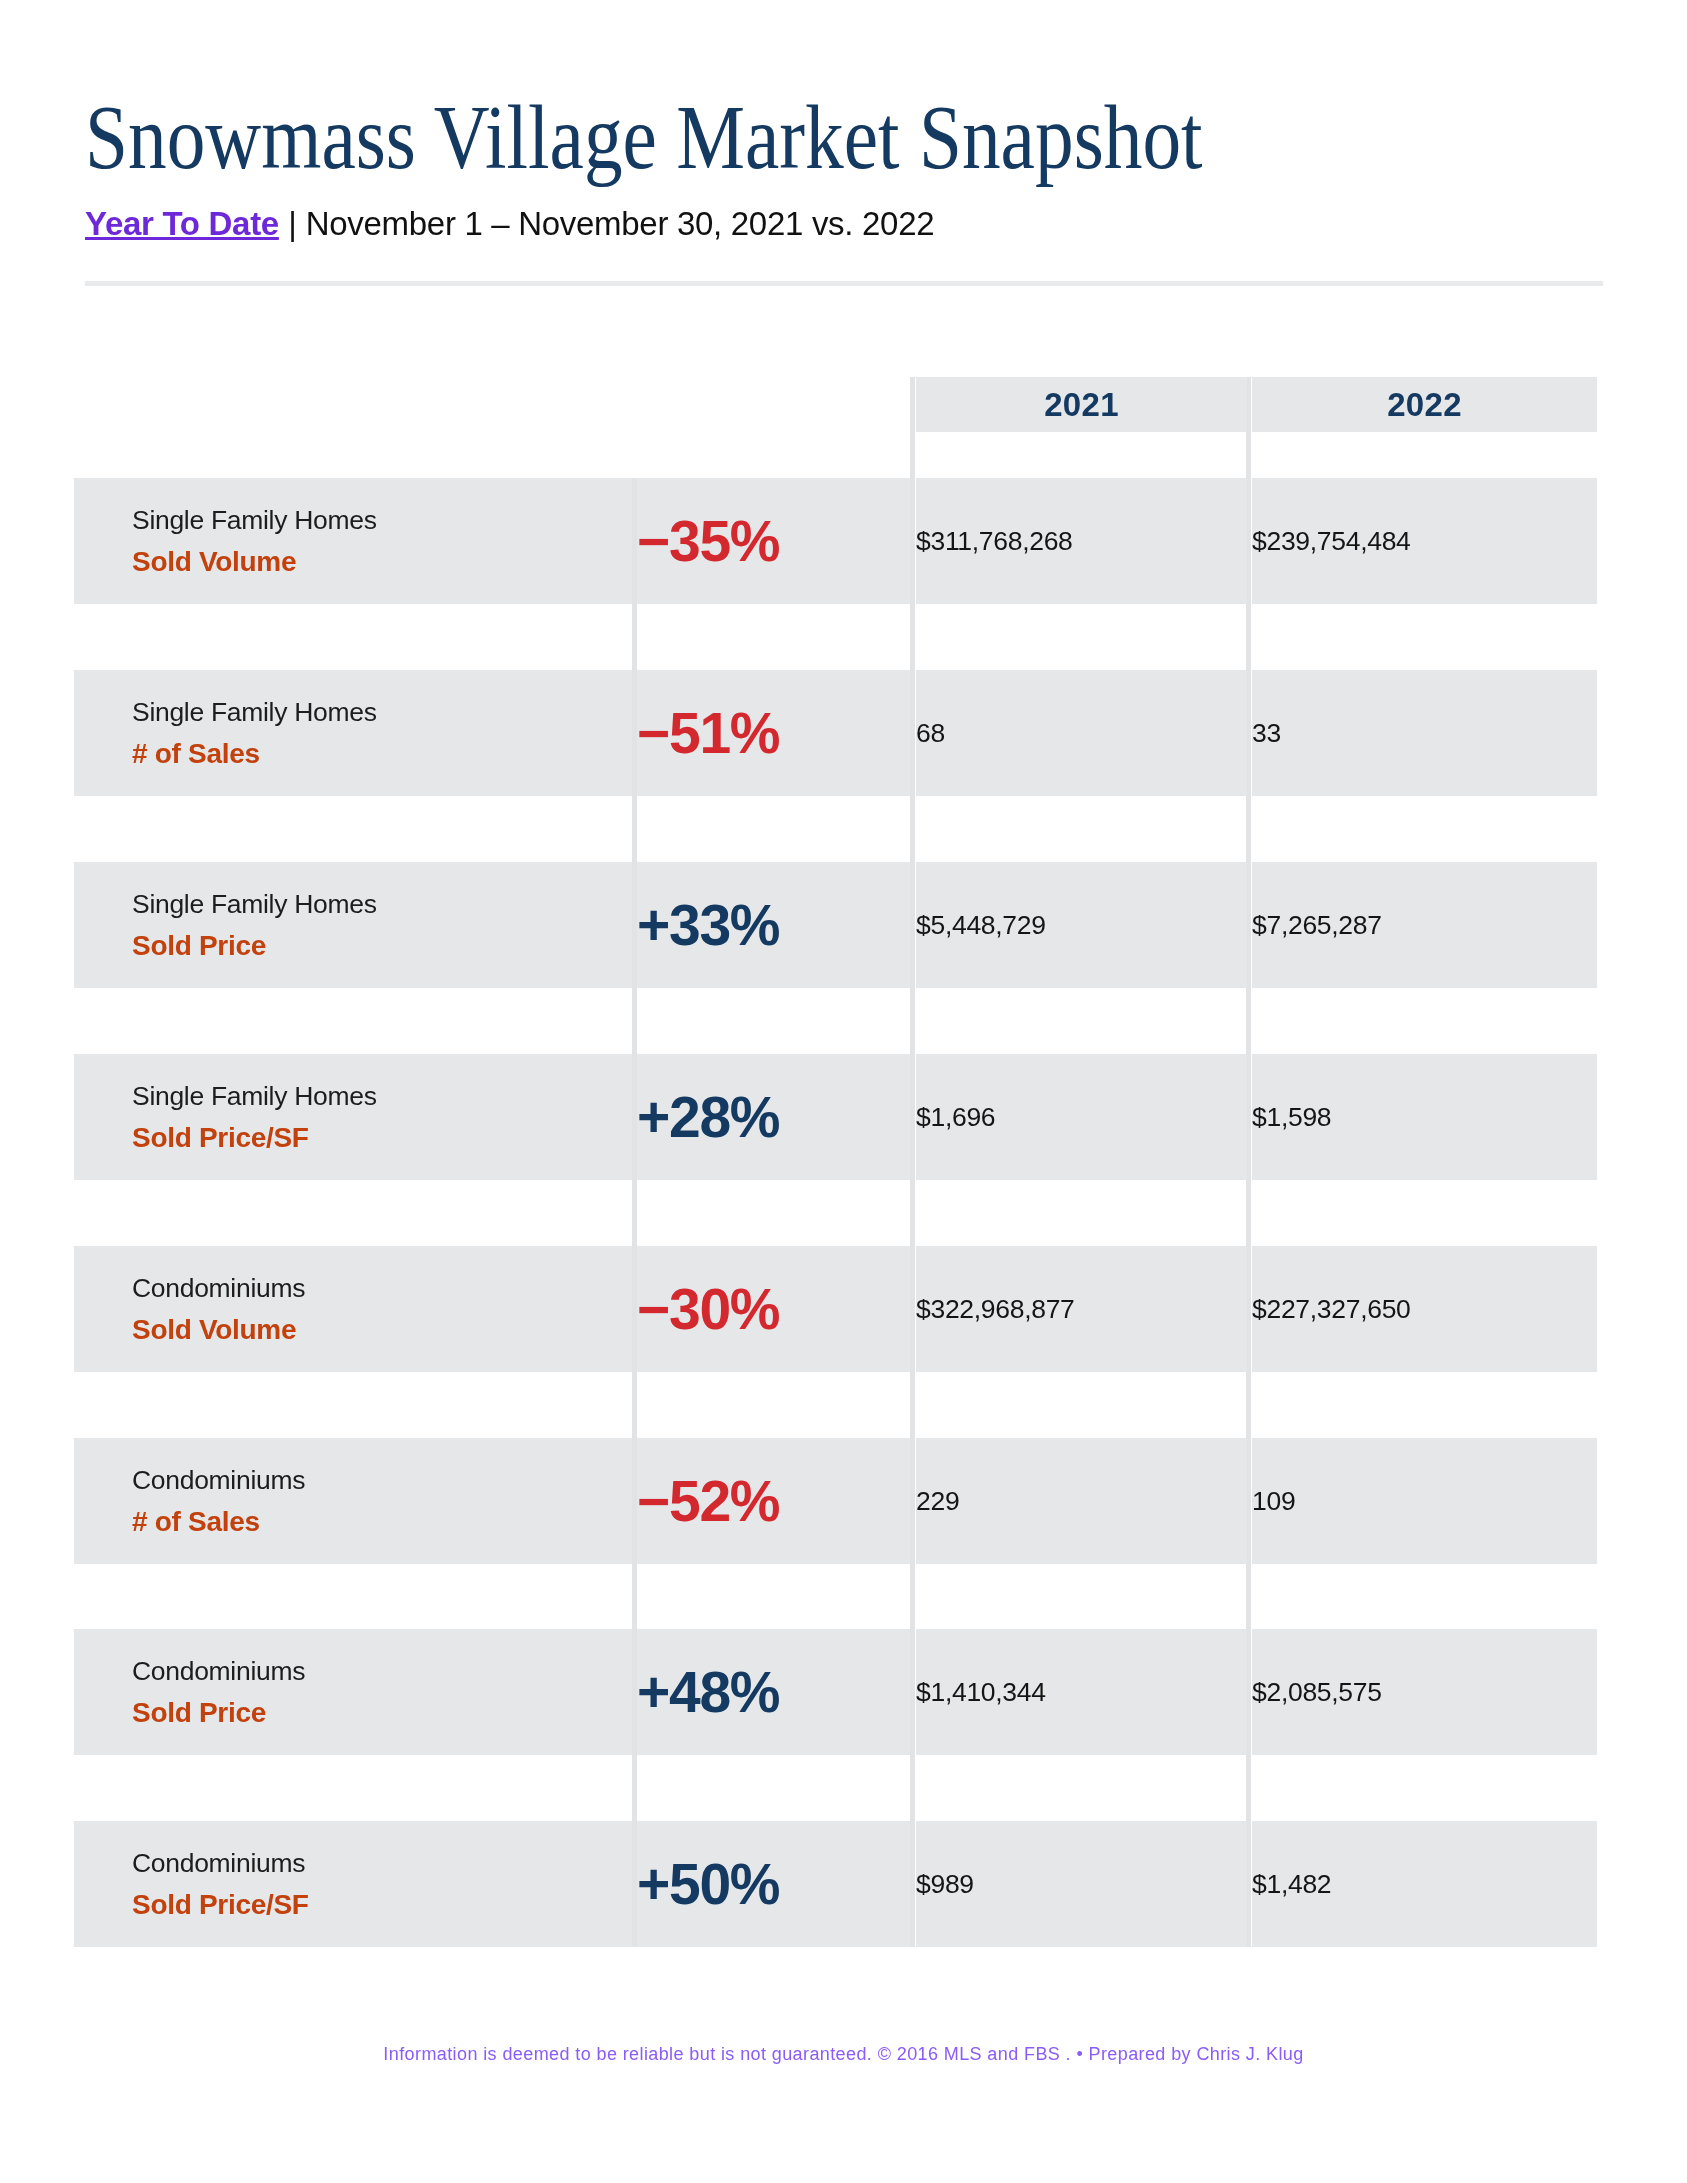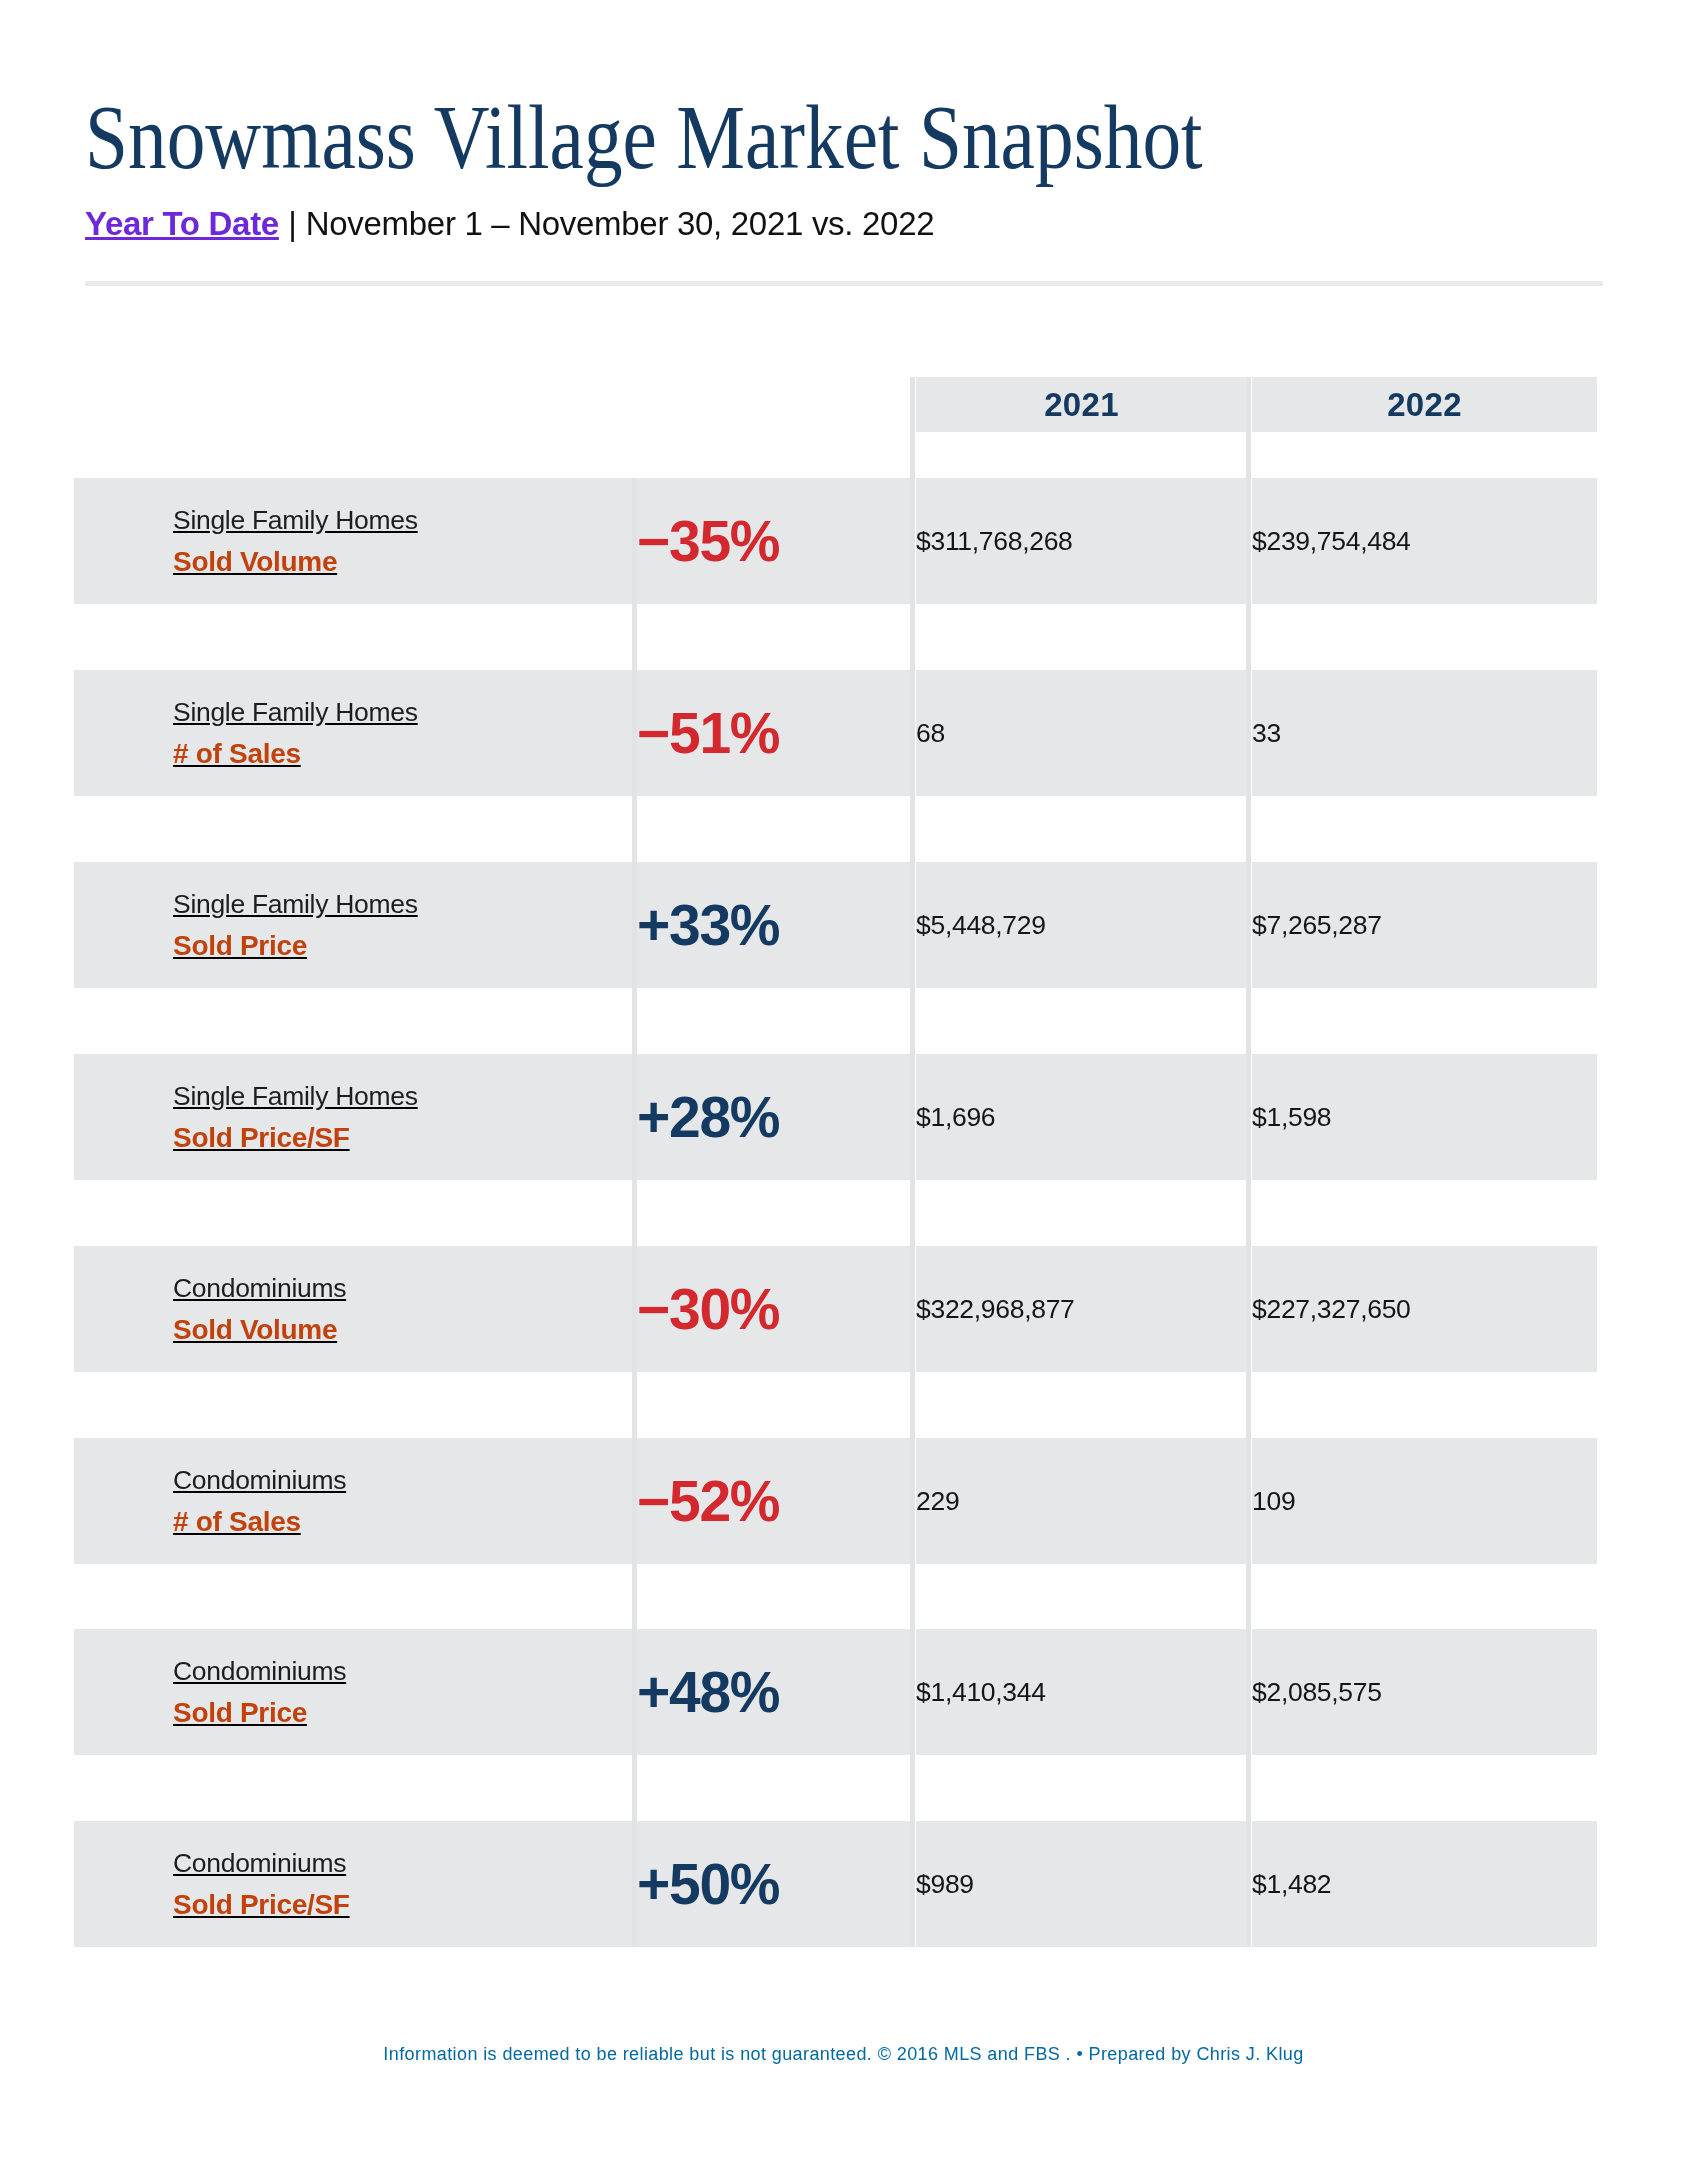--- a/index.html
+++ b/index.html
@@ -47,21 +47,21 @@
   .year-header.y2021{left:842px;width:331px;}
   .year-header.y2022{left:1178px;width:345px;}
   .trow{position:absolute;left:0;width:1523px;height:126px;}
   .cell{
     position:absolute;top:0;height:126px;background:#e6e7e8;
     display:flex;align-items:center;justify-content:flex-start;
   }
   .cell.c-label{
     left:0;width:558px;
     flex-direction:column;align-items:flex-start;justify-content:center;
-    padding-left:99px;box-sizing:border-box;text-decoration:underline;
+    padding-left:58px;box-sizing:border-box;
   }
   .cell.c-pct{left:563px;width:273px;}
   .cell.c-2021{left:842px;width:331px;}
   .cell.c-2022{left:1178px;width:345px;}
   .cat-line{
     font-size:26.5px;color:#1d1d1d;line-height:41px;white-space:nowrap;
     letter-spacing:-0.3px;
   }
   .metric-line{
     font-size:28px;font-weight:bold;color:#c2410c;line-height:41px;
@@ -74,21 +74,21 @@
   .pct-up{color:#153a61;}
   .val{
     font-size:26.5px;color:#151515;white-space:nowrap;letter-spacing:-0.3px;
   }
   
   .r0{top:101px;}  .r1{top:293px;}  .r2{top:485px;}  .r3{top:677px;}
   .r4{top:869px;} .r5{top:1061px;} .r6{top:1252px;} .r7{top:1444px;}
   
   .footer{
     position:absolute;left:0;top:2044px;width:1687px;
-    text-align:center;font-size:18px;color:#0369a1;letter-spacing:0.4px;
+    text-align:center;font-size:18px;color:#8b5cf6;letter-spacing:0.4px;
     white-space:nowrap;
   }
 </style>
 </head>
 <body>
 
 <div id="page">
 
   <div class="page-title">Snowmass Village Market Snapshot</div>
 

